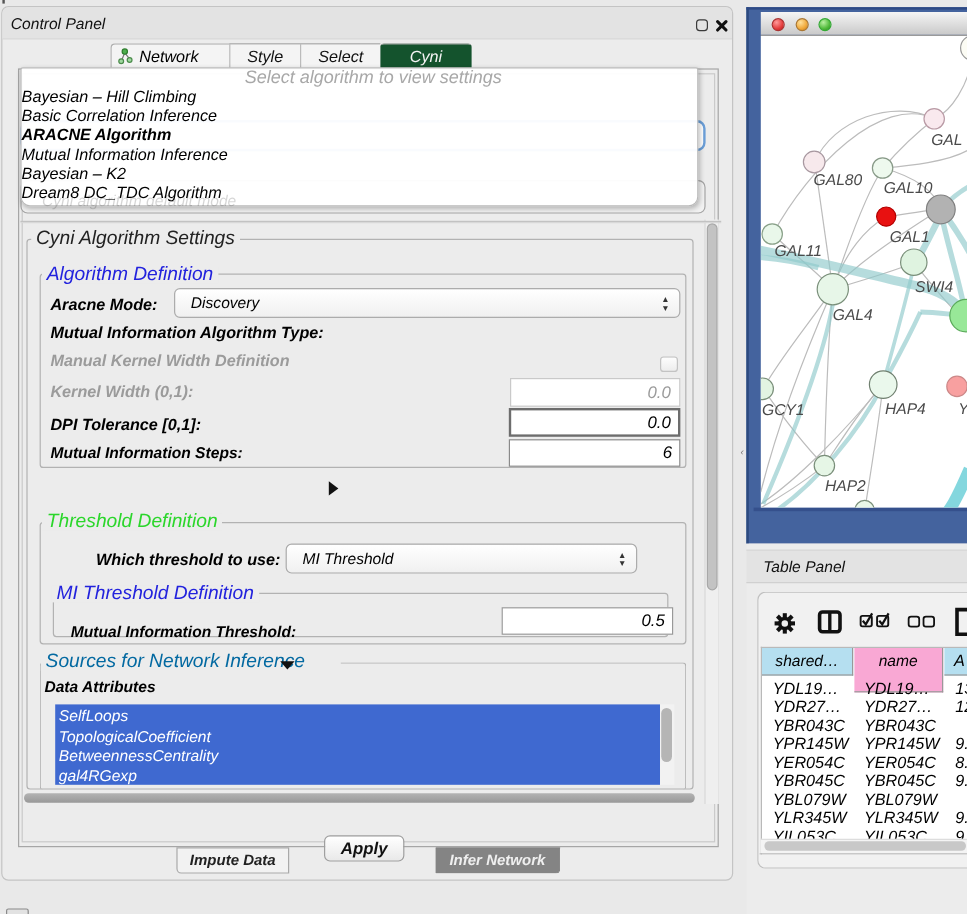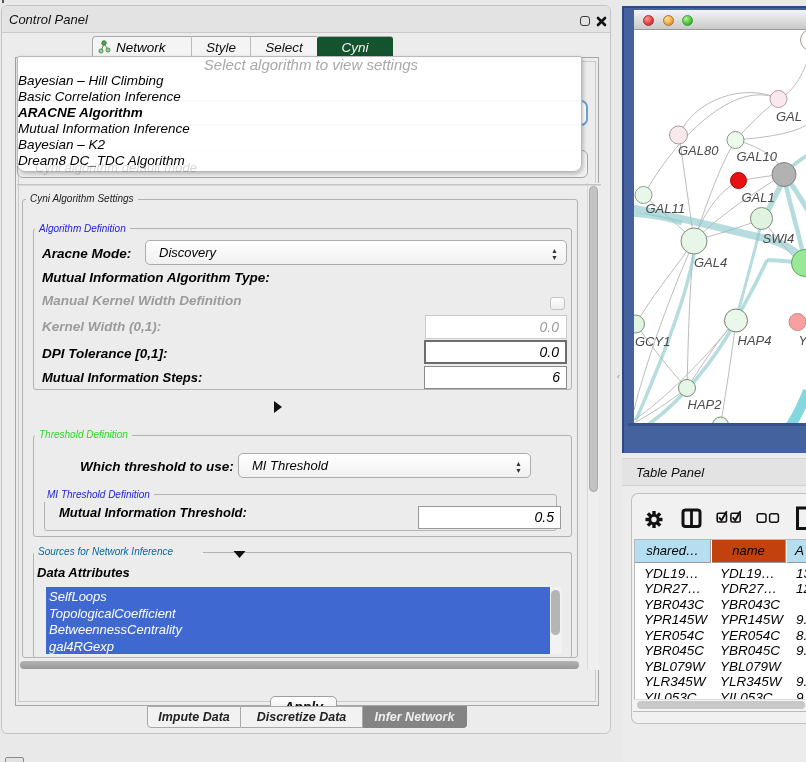--- a/index.html
+++ b/index.html
@@ -1,21 +1,21 @@
 <!DOCTYPE html>
 <html><head>
 <meta charset="utf-8">
 <style>
 * { margin:0; padding:0; box-sizing:border-box; }
 html,body { width:806px; height:762px; overflow:hidden; background:#e9e9e9;
   font-family:"Liberation Sans", sans-serif; }
 .abs { position:absolute; }
 #page { position:relative; width:806px; height:762px;font-style:italic; }
 .b { font-weight:bold; }
-.grouplabel { position:absolute; background:#ececec; padding:0 4px; font-size:10px; line-height:14px; }
+.grouplabel { position:absolute; background:#ececec; padding:0 4px; font-size:16px; line-height:14px; }
 .groupbox { position:absolute; border:1px solid #b2b2b2; border-radius:3px; }
 .combo { position:absolute; border:1px solid #acacac; border-radius:5px;
   background:linear-gradient(#ffffff,#f0f0f0); font-size:13px; color:#000; }
 .combo .ctext { position:absolute; left:13px; top:4px; }
 .combo .arrows { position:absolute; right:8px; top:5.5px; font-size:7px; color:#333; line-height:7px; text-align:center; letter-spacing:0;}
 .tfield { position:absolute; background:#fff; font-size:14px; text-align:right; }
 .tab { position:absolute; top:36px; height:22px; background:#f4f4f4; border-top:1px solid #a9a9a9;
   border-bottom:1px solid #a9a9a9; font-size:13.5px; color:#111; text-align:center; line-height:21px; }
 .btab { position:absolute; top:706px; height:22px; background:#f2f2f2; border:1px solid #a9a9a9;
   border-left:none; font-size:12.5px; font-weight:bold; color:#222; text-align:center; line-height:20px; }
@@ -90,40 +90,39 @@
 <div class="groupbox" style="left:33px; top:435px; width:539px; height:102px;"></div>
 <div class="grouplabel" style="left:35px; top:428px; color:#2bd62b;">Threshold Definition</div>
 <div class="abs b" style="left:80px; top:459px; font-size:13.5px;">Which threshold to use:</div>
 <div class="combo" style="left:238px; top:453px; width:293px; height:25px;">
   <span class="ctext">MI Threshold</span>
       <span class="arrows">▲<br>▼</span>
     </div>
 
 <div class="groupbox" style="left:44px; top:494px; width:513px; height:37px;"></div>
 <div class="grouplabel" style="left:43px; top:488px; color:#2222dd;">MI Threshold Definition</div>
-<div class="abs b" style="left:59px; top:505px; font-size:13px;">Mutual Information Threshold:</div>
+<div class="abs b" style="left:59px; top:519px; font-size:13px;">Mutual Information Threshold:</div>
 <div class="tfield" style="left:418px; top:506px; width:143px; height:23px; border:1px solid #999; line-height:21px; padding-right:6px;">0.5</div>
 
 <div class="groupbox" style="left:33px; top:552px; width:539px; height:106px; border-bottom:none;"></div>
 <div class="grouplabel" style="left:34px; top:545px; color:#0369a1; padding-right:30px;">Sources for Network Inference</div>
 <svg class="abs" style="left:230px; top:549px;" width="19" height="10" viewBox="0 0 14 10">
  <path d="M1 2 L13 2 L7 9 Z" fill="#111"></path>
     </svg>
 <div class="abs b" style="left:37px; top:565px; font-size:13px;">Data Attributes</div>
 
 <div class="abs" style="left:46px; top:587px; width:504px; height:67px; background:#3f69d0; color:#fff; font-size:13px; line-height:16.6px; padding:2px 0 0 3px; overflow:hidden;">
 SelfLoops<br>TopologicalCoefficient<br>BetweennessCentrality<br>gal4RGexp</div>
 <div class="abs" style="left:550px; top:587px; width:12px; height:67px; background:#f2f2f2;"></div>
 <div class="abs" style="left:551px; top:590px; width:9px; height:45px; background:#b5b5b5; border-radius:5px;"></div>
 
 <div class="abs" style="left:270px; top:675px; width:67px; height:22px; border:1px solid #9f9f9f; border-radius:5px;
  background:linear-gradient(#ffffff,#e9e9e9); font-size:14px; font-weight:bold; color:#111; text-align:center; line-height:21px;margin-top:21px;">Apply</div>
 
 <div class="btab" style="left:147px; width:94px; border-left:1px solid #a9a9a9; border-radius:0 0 0 4px;">Impute Data</div>
-<div class="btab" style="left:241px; width:122px;">Discretize Data</div>
 <div class="btab" style="left:363px; width:104px; background:#848484; color:#efefef; border-color:#848484; border-radius:0 0 4px 0;">Infer Network</div>
 
 <div class="abs" style="left:17px; top:56px; width:565px; height:116px; background:rgba(255,255,255,0.96); border:1px solid #b9b9b9;
  border-radius:2px 2px 8px 8px; box-shadow:1px 2px 4px rgba(0,0,0,0.25);"></div>
 <div class="abs" style="left:35px; top:160px; font-size:13px; color:#000; opacity:0.16; z-index:5;">Cyni algorithm default mode</div>
 <div class="abs" style="left:17px; top:56px; width:588px; text-align:center; font-size:15px; color:#a8a8a8;">Select algorithm to view settings</div>
 <div class="abs" style="left:18px; top:73px; width:560px; font-size:13.5px; color:#000; line-height:15.9px;">
 Bayesian – Hill Climbing<br>
 Basic Correlation Inference<br>
 <span class="b">ARACNE Algorithm</span><br>
@@ -246,21 +245,21 @@
     <path d="M79 12.3 L81.5 15.3 L86.8 6.2" stroke-width="1.9"></path>
     <path d="M92.7 12.3 L95.2 15.3 L100.5 6.2" stroke-width="1.9"></path>
     <rect x="117.2" y="8.8" width="8.8" height="8.4" rx="2" stroke-width="1.5"></rect>
     <rect x="129.6" y="8.8" width="8.8" height="8.4" rx="2" stroke-width="1.5"></rect>
     <path d="M166 3 L157.5 3 L157.5 23.5 L170 23.5" stroke-width="3"></path>
   </g>
 </svg>
 
 <div class="abs" style="left:634px; top:539px; width:172px; height:173px; overflow:hidden; border-top:1px solid #b9b9b9; border-left:1px solid #b9b9b9; font-size:13.5px; background:#fff;">
   <div style="position:absolute; left:0; top:0; width:76px; height:23px; background:#b5dff0; border-right:1px solid #999; border-bottom:1px solid #999; text-align:center; line-height:22px; font-size:13px;">shared…</div>
-  <div style="position:absolute; left:77px; top:0; width:74px; height:23px; background:#c2410c; border-right:1px solid #999; border-bottom:1px solid #999; text-align:center; line-height:22px; font-size:13px;">name</div>
+  <div style="position:absolute; left:77px; top:0; width:74px; height:37px; background:#f9a8d4; border-right:1px solid #999; border-bottom:1px solid #999; text-align:center; line-height:22px; font-size:13px;">name</div>
   <div style="position:absolute; left:152px; top:0; width:40px; height:23px; background:#b5dff0; border-bottom:1px solid #999; line-height:22px; padding-left:8px;">A</div>
   <div style="position:absolute; left:9px; top:26px; line-height:15.45px;">YDL19…<br>YDR27…<br>YBR043C<br>YPR145W<br>YER054C<br>YBR045C<br>YBL079W<br>YLR345W<br>YIL053C</div>
   <div style="position:absolute; left:85px; top:26px; line-height:15.45px;">YDL19…<br>YDR27…<br>YBR043C<br>YPR145W<br>YER054C<br>YBR045C<br>YBL079W<br>YLR345W<br>YIL053C</div>
   <div style="position:absolute; left:161px; top:26px; line-height:15.45px;">13<br>12<br>&nbsp;<br>9.<br>8.<br>9.<br>&nbsp;<br>9.<br>9.</div>
 </div>
 
 <div class="abs" style="left:634px; top:699px; width:172px; height:12px; background:#f4f4f4; border-top:1px solid #ddd;"></div>
 <div class="abs" style="left:637px; top:701px; width:168px; height:8px; background:#c8c8c8; border-radius:4px;"></div>
 <div class="abs" style="left:633px; top:711px; width:173px; height:1px; background:#bbb;"></div>
 

